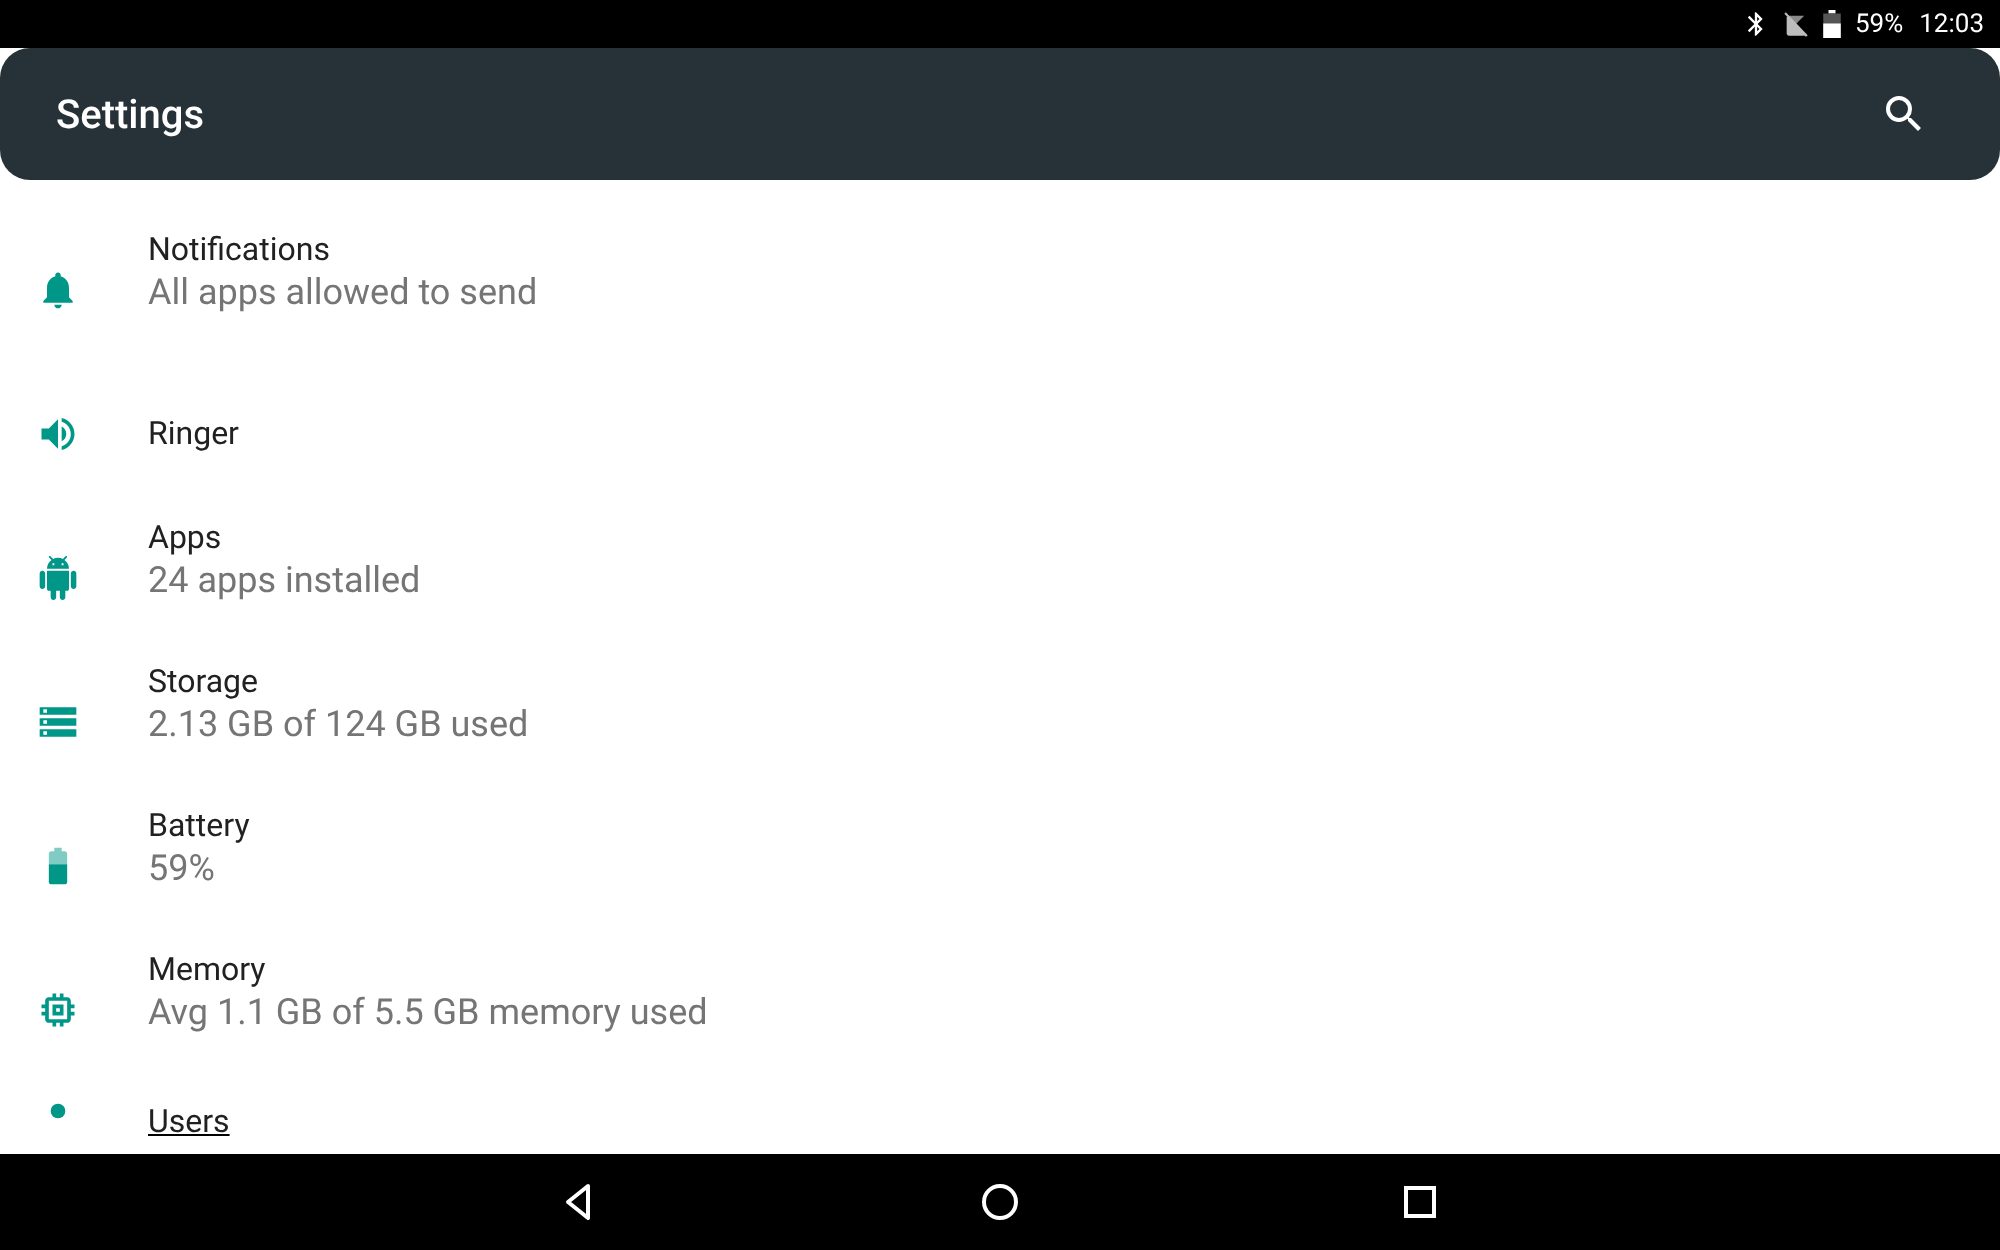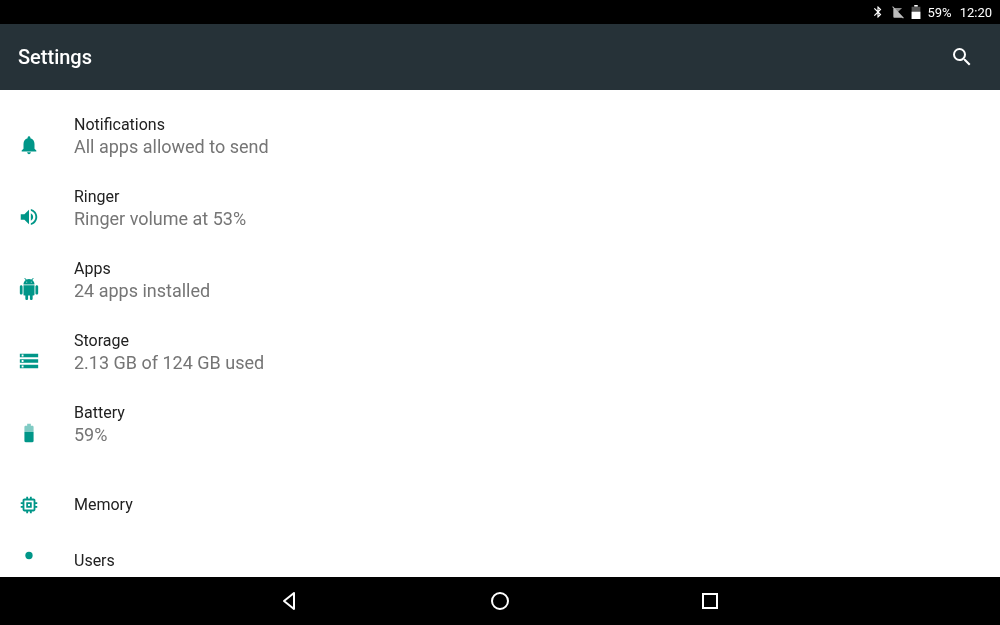--- a/index.html
+++ b/index.html
@@ -22,21 +22,22 @@
     font-size: 13px;
     gap: 6px;
   }
   .status-bar .icon { display: inline-flex; align-items: center; }
   .app-bar {
     height: 66px;
     background: #263238;
     display: flex;
     align-items: center;
     justify-content: space-between;
-    padding: 0 18px;
+    padding: 0 28px;
+    border-radius: 15px;
   }
   .app-bar-title {
     color: #ffffff;
     font-size: 20px;
     font-weight: 500;
   }
   .search-btn {
     width: 40px; height: 40px;
     display: flex; align-items: center; justify-content: center;
     cursor: pointer;
@@ -113,21 +114,21 @@
       </svg>
   </span>
   <span class="icon">
     <svg width="10" height="14" viewBox="0 0 10 16">
         <rect x="3" y="0" width="4" height="2" fill="#fff"></rect>
         <rect x="0" y="2" width="10" height="14" fill="#555"></rect>
         <rect x="0" y="7.7" width="10" height="8.3" fill="#fff"></rect>
       </svg>
   </span>
   <span>59%</span>
-  <span style="margin-left:2px;">12:20</span>
+  <span style="margin-left:2px;">12:03</span>
 </div>
 
 <div class="app-bar">
   <div class="app-bar-title">Settings</div>
   <div class="search-btn">
     <svg width="24" height="24" viewBox="0 0 24 24" fill="#ffffff">
         <path d="M15.5 14h-.79l-.28-.27A6.471 6.471 0 0016 9.5 6.5 6.5 0 109.5 16c1.61 0 3.09-.59 4.23-1.57l.27.28v.79l5 4.99L20.49 19l-4.99-5zM9.5 14A4.5 4.5 0 119.5 5a4.5 4.5 0 010 9z"></path>
       </svg>
   </div>
 </div>
@@ -148,21 +149,20 @@
     </div>
 
     <div class="settings-item">
       <div class="item-icon">
         <svg width="22" height="22" viewBox="0 0 24 24" fill="#009688">
             <path d="M3 9v6h4l5 5V4L7 9H3zm13.5 3c0-1.77-1.02-3.29-2.5-4.03v8.05c1.48-.73 2.5-2.25 2.5-4.02zM14 3.23v2.06c2.89.86 5 3.54 5 6.71s-2.11 5.85-5 6.71v2.06c4.01-.91 7-4.49 7-8.77s-2.99-7.86-7-8.77z"></path>
           </svg>
       </div>
       <div class="item-text">
         <span class="item-title">Ringer</span>
-        <span class="item-subtitle">Ringer volume at 53%</span>
       </div>
     </div>
 
     <div class="settings-item">
       <div class="item-icon">
         <svg width="22" height="22" viewBox="0 0 24 24" fill="#009688">
             <path d="M6 18c0 .55.45 1 1 1h1v3.5c0 .83.67 1.5 1.5 1.5s1.5-.67 1.5-1.5V19h2v3.5c0 .83.67 1.5 1.5 1.5s1.5-.67 1.5-1.5V19h1c.55 0 1-.45 1-1V8H6v10zM3.5 8C2.67 8 2 8.67 2 9.5v7c0 .83.67 1.5 1.5 1.5S5 17.33 5 16.5v-7C5 8.67 4.33 8 3.5 8zm17 0c-.83 0-1.5.67-1.5 1.5v7c0 .83.67 1.5 1.5 1.5s1.5-.67 1.5-1.5v-7c0-.83-.67-1.5-1.5-1.5zM15.53 2.16l1.3-1.3c.2-.2.2-.51 0-.71-.2-.2-.51-.2-.71 0l-1.48 1.48C13.85 1.23 12.95 1 12 1c-.96 0-1.86.23-2.66.63L7.85.15c-.2-.2-.51-.2-.71 0-.2.2-.2.51 0 .71l1.31 1.31C6.97 3.26 6 5.01 6 7h12c0-1.99-.97-3.75-2.47-4.84zM10 5H9V4h1v1zm5 0h-1V4h1v1z"></path>
           </svg>
       </div>
       <div class="item-text">
@@ -197,24 +197,25 @@
     </div>
 
     <div class="settings-item">
       <div class="item-icon">
         <svg width="22" height="22" viewBox="0 0 24 24" fill="#009688">
             <path d="M15 9H9v6h6V9zm-2 4h-2v-2h2v2zm8-2V9h-2V7c0-1.1-.9-2-2-2h-2V3h-2v2h-2V3H9v2H7c-1.1 0-2 .9-2 2v2H3v2h2v2H3v2h2v2c0 1.1.9 2 2 2h2v2h2v-2h2v2h2v-2h2c1.1 0 2-.9 2-2v-2h2v-2h-2v-2h2zm-4 6H7V7h10v10z"></path>
           </svg>
       </div>
       <div class="item-text">
         <span class="item-title">Memory</span>
-      </div>
-    </div>
-
-    <div class="settings-item" style="min-height:40px; padding-bottom:0;">
+        <span class="item-subtitle">Avg 1.1 GB of 5.5 GB memory used</span>
+      </div>
+    </div>
+
+    <div class="settings-item" style="min-height:40px; padding-bottom:0;text-decoration:underline;">
       <div class="item-icon" style="padding-top:6px;">
         <svg width="22" height="22" viewBox="0 0 24 24" fill="#009688">
             <circle cx="12" cy="6" r="4"></circle>
           </svg>
       </div>
       <div class="item-text">
         <span class="item-title">Users</span>
       </div>
     </div>
 

